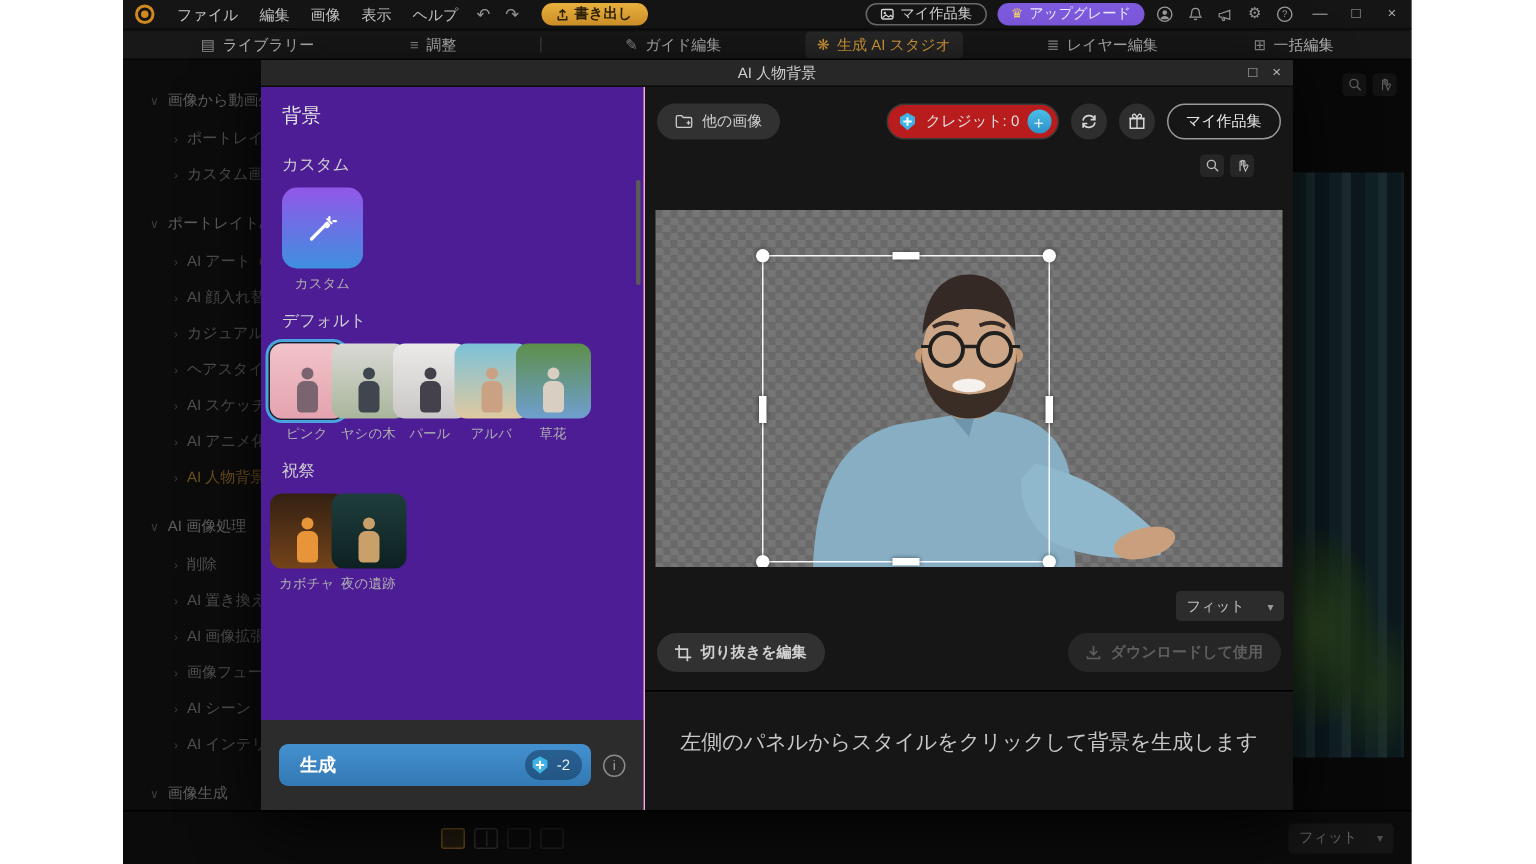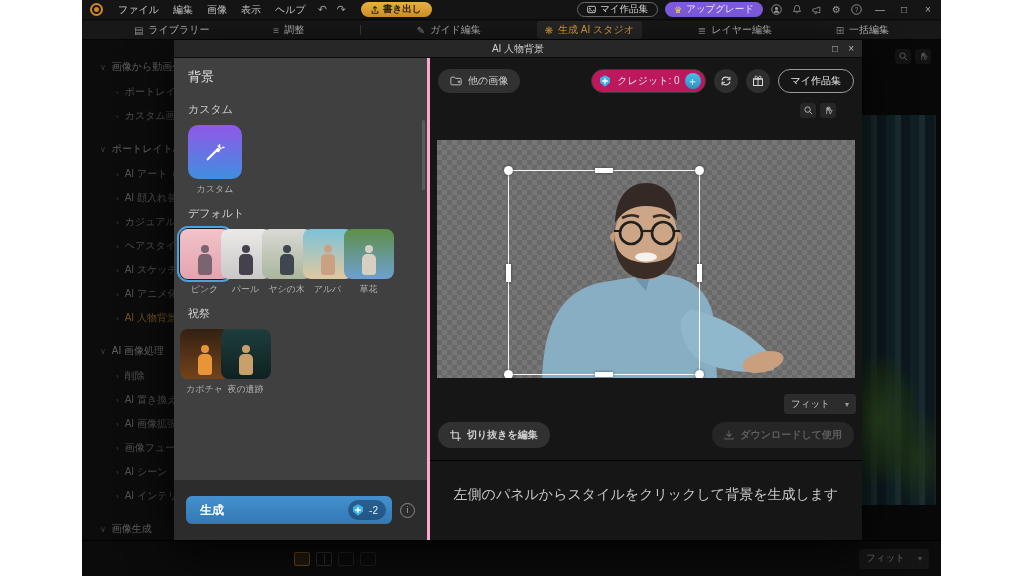--- a/index.html
+++ b/index.html
@@ -73,21 +73,21 @@
 
   
   .modal { position:absolute; left:92px; top:40px; width:688px; height:500px; z-index:10;
     background:#1d1d1d; box-shadow:0 10px 40px rgba(0,0,0,.85); display:flex; flex-direction:column; }
   .m-title { height:18px; background:#272727; border-bottom:1px solid #0a0a0a; display:flex; align-items:center; position:relative; flex:0 0 auto;}
   .m-title-text { position:absolute; left:0; right:0; text-align:center; font-size:10px; color:#cfcfcf; }
   .m-ctl { position:absolute; right:8px; display:flex; gap:10px; color:#b5b5b5; font-size:10px; }
   .m-body { flex:1; display:flex; min-height:0; }
 
   
-  .m-left { width:256px; background:#404040; position:relative; overflow:hidden; border-right:3px solid #f9a8d4; }
+  .m-left { width:256px; background:#4c1d95; position:relative; overflow:hidden; border-right:1px solid #f9a8d4; }
   .m-left-scroll { position:absolute; left:0; right:0; top:0; bottom:60px; overflow:hidden; padding:10px 14px 0 14px; }
   .m-scrollbar { position:absolute; right:2px; top:62px; width:3px; height:70px; background:#5a5a5a; border-radius:2px; z-index:3;}
   .m-heading { font-size:13px; color:#e2e2e2; margin-bottom:16px; }
   .sec-title { font-size:11px; color:#d0d0d0; margin:10px 0 8px 0; }
   .thumb-row { display:flex; gap:8px; flex-wrap:wrap; }
   .thumb-cell { display:flex; flex-direction:column; align-items:center; width:33px; }
   .thumb-cell.big { width:54px; }
   .thumb { width:50px; height:50px; border-radius:8px; position:relative; overflow:hidden; flex:0 0 auto; }
   .thumb.big { width:54px; height:54px; border-radius:10px; }
   .thumb.selected { box-shadow:0 0 0 1px #1d1d1d, 0 0 0 3px #4aa3e0; }
@@ -106,21 +106,21 @@
   .gen-cost { font-size:10px; color:#e8f2fa; }
   .info-ico { width:15px; height:15px; border:1px solid #8a8a8a; border-radius:50%; color:#a8a8a8;
     font-size:9px; display:flex; align-items:center; justify-content:center; flex:0 0 auto; }
 
   
   .m-right { flex:1; background:#161616; position:relative; }
   .v-toolbar { position:absolute; left:0; right:0; top:0; height:46px; display:flex; align-items:center; padding:0 8px; }
   .btn-dark { height:24px; background:#313131; border-radius:13px; display:flex; align-items:center;
     gap:6px; padding:0 12px; font-size:10px; color:#d0d0d0; }
   .v-tb-right { margin-left:auto; display:flex; align-items:center; gap:8px; }
-  .credit-pill { height:24px; background:#be185d; border:1px solid #3a3a3a; border-radius:13px;
+  .credit-pill { height:24px; background:#b91c1c; border:1px solid #3a3a3a; border-radius:13px;
     display:flex; align-items:center; gap:5px; padding:0 4px 0 6px; font-size:10px; color:#e0e0e0; }
   .plus-circle { width:16px; height:16px; border-radius:50%; background:linear-gradient(180deg,#49c0e8,#2e8fc8);
     color:#fff; font-size:11px; display:flex; align-items:center; justify-content:center; }
   .circle-btn { width:24px; height:24px; border-radius:50%; background:#2e2e2e; display:flex; align-items:center; justify-content:center; }
   .pill-outline2 { height:24px; border:1px solid #9a9a9a; border-radius:13px; padding:0 12px;
     display:flex; align-items:center; font-size:10px; color:#e8e8e8; }
   .v-tools { position:absolute; top:45px; right:26px; display:flex; gap:4px; }
   .checker { position:absolute; left:7px; top:82px; width:418px; height:238px;
     background:repeating-conic-gradient(#767676 0% 25%, #696969 0% 50%) 0 0 / 10px 10px; overflow:hidden; }
   .sel-box { position:absolute; left:71px; top:30px; width:192px; height:205px;
@@ -382,36 +382,36 @@
               <div class="thumb-cell">
                 <div class="thumb selected" style="background: linear-gradient(rgb(242, 195, 202), rgb(228, 163, 174));">
                   <div class="fig">
                     <div class="fh" style="background: rgb(122, 100, 112);"></div>
                     <div class="fb" style="background: rgb(122, 100, 112);"></div>
                   </div>
                 </div>
                 <div class="thumb-label">ピンク</div>
               </div>
               <div class="thumb-cell">
+                <div class="thumb" style="background: linear-gradient(rgb(217, 217, 213), rgb(169, 182, 155));">
+                  <div class="fig">
+                    <div class="fh" style="background: rgb(63, 70, 79);"></div>
+                    <div class="fb" style="background: rgb(63, 70, 79);"></div>
+                  </div>
+                </div>
+                <div class="thumb-label">ヤシの木</div>
+              </div>
+              <div class="thumb-cell">
                 <div class="thumb" style="background: linear-gradient(rgb(236, 234, 232), rgb(202, 200, 198));">
                   <div class="fig">
                     <div class="fh" style="background: rgb(68, 65, 76);"></div>
                     <div class="fb" style="background: rgb(68, 65, 76);"></div>
                   </div>
                 </div>
                 <div class="thumb-label">パール</div>
-              </div>
-              <div class="thumb-cell">
-                <div class="thumb" style="background: linear-gradient(rgb(217, 217, 213), rgb(169, 182, 155));">
-                  <div class="fig">
-                    <div class="fh" style="background: rgb(63, 70, 79);"></div>
-                    <div class="fb" style="background: rgb(63, 70, 79);"></div>
-                  </div>
-                </div>
-                <div class="thumb-label">ヤシの木</div>
               </div>
               <div class="thumb-cell">
                 <div class="thumb" style="background: linear-gradient(rgb(124, 194, 216), rgb(224, 201, 160));">
                   <div class="fig">
                     <div class="fh" style="background: rgb(202, 161, 131);"></div>
                     <div class="fb" style="background: rgb(202, 161, 131);"></div>
                   </div>
                 </div>
                 <div class="thumb-label">アルバ</div>
               </div>

